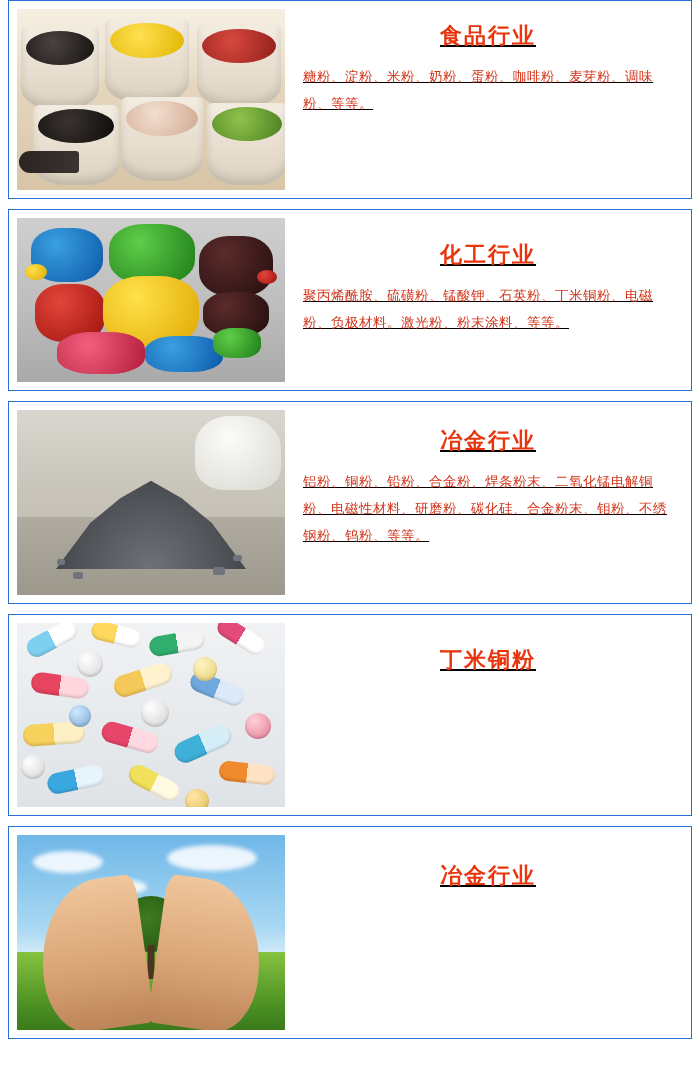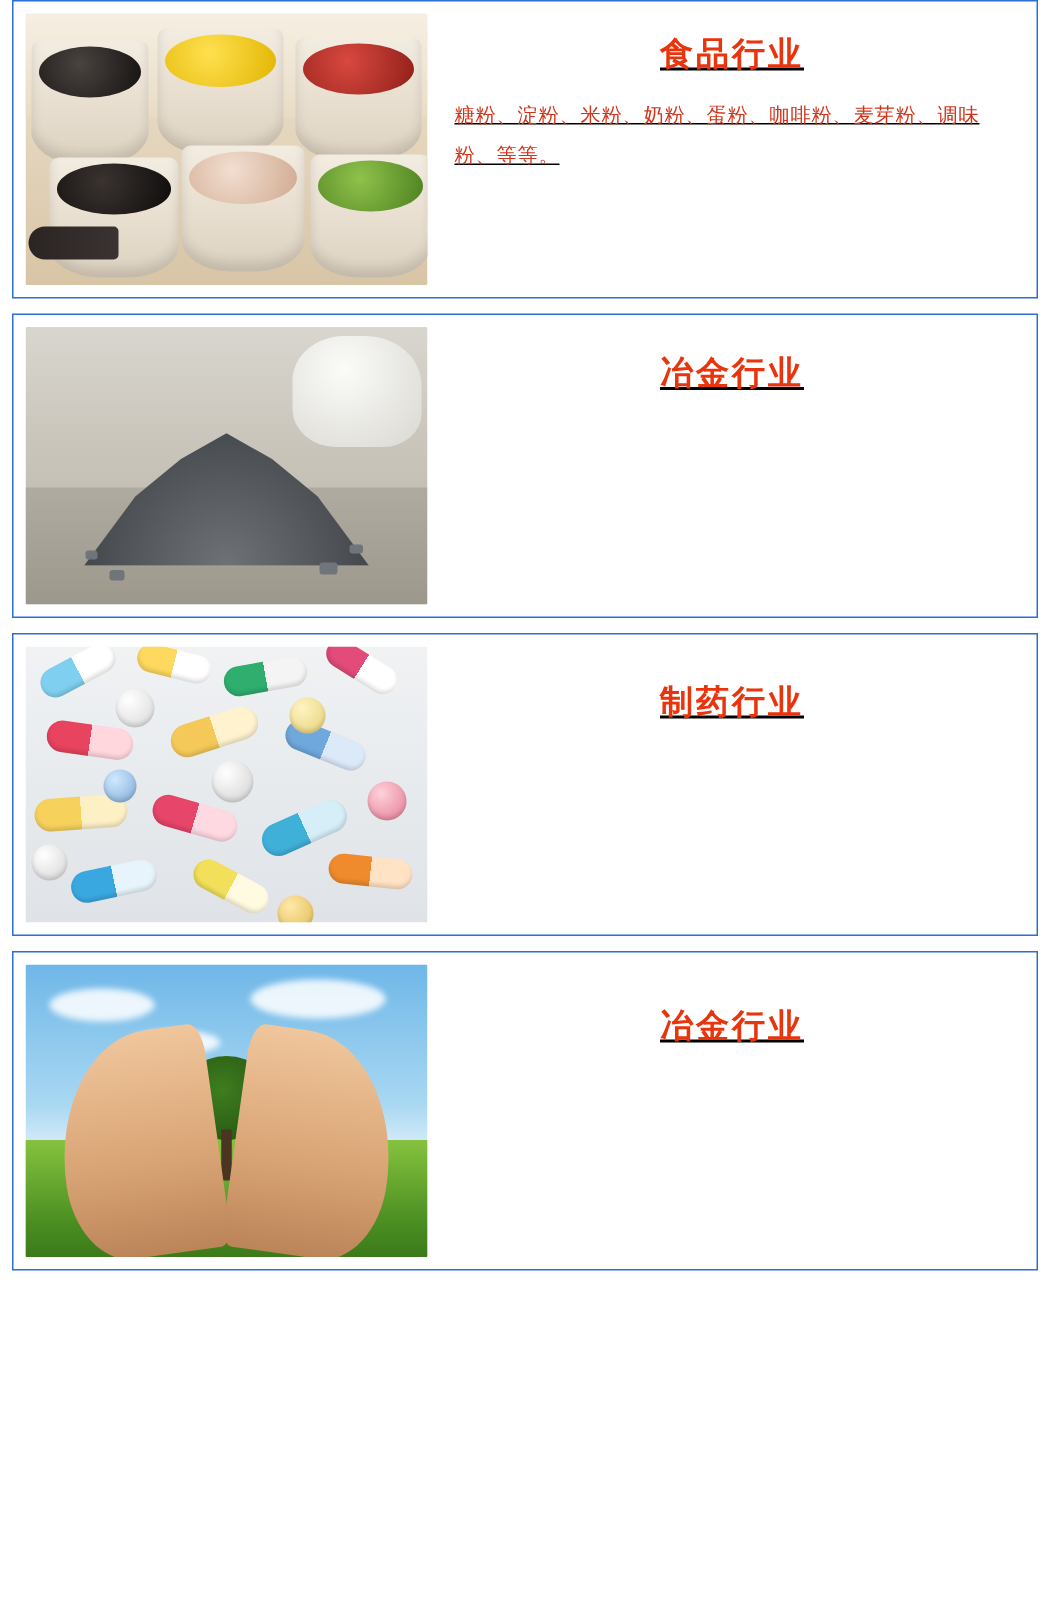--- a/index.html
+++ b/index.html
@@ -246,35 +246,57 @@
           </div>
         <div class="spoon"></div>
       </div>
     </div>
     <div class="content">
       <div class="title">食品行业</div>
       <div class="desc">糖粉、淀粉、米粉、奶粉、蛋粉、咖啡粉、麦芽粉、调味粉、等等。</div>
     </div>
   </div>
 
+  <div class="card card-2">
+    <div class="thumb">
+      <div class="img-gran">
+        <div class="gr g-blue" style="left:14px;top:10px;width:72px;height:54px;border-radius:40%;"></div>
+        <div class="gr g-green" style="left:92px;top:6px;width:86px;height:60px;border-radius:40%;"></div>
+        <div class="gr g-dark" style="left:182px;top:18px;width:74px;height:60px;border-radius:40%;"></div>
+        <div class="gr g-red" style="left:18px;top:66px;width:70px;height:58px;border-radius:40%;"></div>
+        <div class="gr g-yellow" style="left:86px;top:58px;width:96px;height:70px;border-radius:40%;"></div>
+        <div class="gr g-dark" style="left:186px;top:74px;width:66px;height:44px;border-radius:40%;"></div>
+        <div class="gr g-pink" style="left:40px;top:114px;width:88px;height:42px;border-radius:40%;"></div>
+        <div class="gr g-blue" style="left:128px;top:118px;width:78px;height:36px;border-radius:40%;"></div>
+        <div class="gr g-green" style="left:196px;top:110px;width:48px;height:30px;border-radius:40%;"></div>
+        <div class="gr g-yellow" style="left:8px;top:46px;width:22px;height:16px;"></div>
+        <div class="gr g-red" style="left:240px;top:52px;width:20px;height:14px;"></div>
+      </div>
+    </div>
+    <div class="content">
+      <div class="title">化工行业</div>
+      <div class="desc">聚丙烯酰胺、硫磺粉、锰酸钾、石英粉、丁米铜粉、电磁粉、负极材料。激光粉、粉末涂料、等等。</div>
+    </div>
+  </div>
 
   <div class="card card-3">
     <div class="thumb">
       <div class="img-metal">
         <div class="ground"></div>
         <div class="sack"></div>
         <div class="pile"></div>
         <div class="chip" style="left:56px;bottom:16px;width:10px;height:7px;"></div>
         <div class="chip" style="left:196px;bottom:20px;width:12px;height:8px;"></div>
         <div class="chip" style="left:40px;bottom:30px;width:8px;height:6px;"></div>
         <div class="chip" style="left:216px;bottom:34px;width:9px;height:6px;"></div>
       </div>
     </div>
     <div class="content">
       <div class="title">冶金行业</div>
+      <div class="desc">铝粉、铜粉、铅粉、合金粉、焊条粉末、二氧化锰电解铜粉、电磁性材料、研磨粉、碳化硅、合金粉末、钼粉、不绣钢粉、钨粉、等等。</div>
     </div>
   </div>
 
   <div class="card card-4">
     <div class="thumb">
       <div class="img-pills">
         <div class="cap" style="left:8px;top:6px;width:54px;height:20px;background:linear-gradient(90deg,#7fd0f0 50%,#ffffff 50%);transform:rotate(-28deg);"></div>
         <div class="cap" style="left:74px;top:2px;width:50px;height:19px;background:linear-gradient(90deg,#ffd95e 50%,#ffffff 50%);transform:rotate(14deg);"></div>
         <div class="cap" style="left:132px;top:10px;width:56px;height:20px;background:linear-gradient(90deg,#2fae6e 50%,#f4f4f4 50%);transform:rotate(-10deg);"></div>
         <div class="cap" style="left:198px;top:4px;width:52px;height:19px;background:linear-gradient(90deg,#e24b7a 50%,#ffffff 50%);transform:rotate(32deg);"></div>
@@ -290,21 +312,21 @@
         <div class="tab" style="left:60px;top:28px;width:26px;height:26px;background:radial-gradient(circle at 35% 30%,#ffffff,#d6d6d6);"></div>
         <div class="tab" style="left:176px;top:34px;width:24px;height:24px;background:radial-gradient(circle at 35% 30%,#fff4c2,#e4cf75);"></div>
         <div class="tab" style="left:124px;top:76px;width:28px;height:28px;background:radial-gradient(circle at 35% 30%,#ffffff,#cfcfcf);"></div>
         <div class="tab" style="left:228px;top:90px;width:26px;height:26px;background:radial-gradient(circle at 35% 30%,#ffd0da,#e27b93);"></div>
         <div class="tab" style="left:52px;top:82px;width:22px;height:22px;background:radial-gradient(circle at 35% 30%,#cfe9ff,#7fa9d4);"></div>
         <div class="tab" style="left:4px;top:132px;width:24px;height:24px;background:radial-gradient(circle at 35% 30%,#ffffff,#d2d2d2);"></div>
         <div class="tab" style="left:168px;top:166px;width:24px;height:24px;background:radial-gradient(circle at 35% 30%,#ffe8a8,#dfbb52);"></div>
       </div>
     </div>
     <div class="content">
-      <div class="title">制药行业</div>
+      <div class="title">丁米铜粉</div>
     </div>
   </div>
 
   <div class="card card-5">
     <div class="thumb">
       <div class="img-eco">
         <div class="cloud" style="left:16px;top:16px;width:70px;height:22px;"></div>
         <div class="cloud" style="left:150px;top:10px;width:90px;height:26px;"></div>
         <div class="cloud" style="left:70px;top:44px;width:60px;height:16px;"></div>
         <div class="grass"></div>

